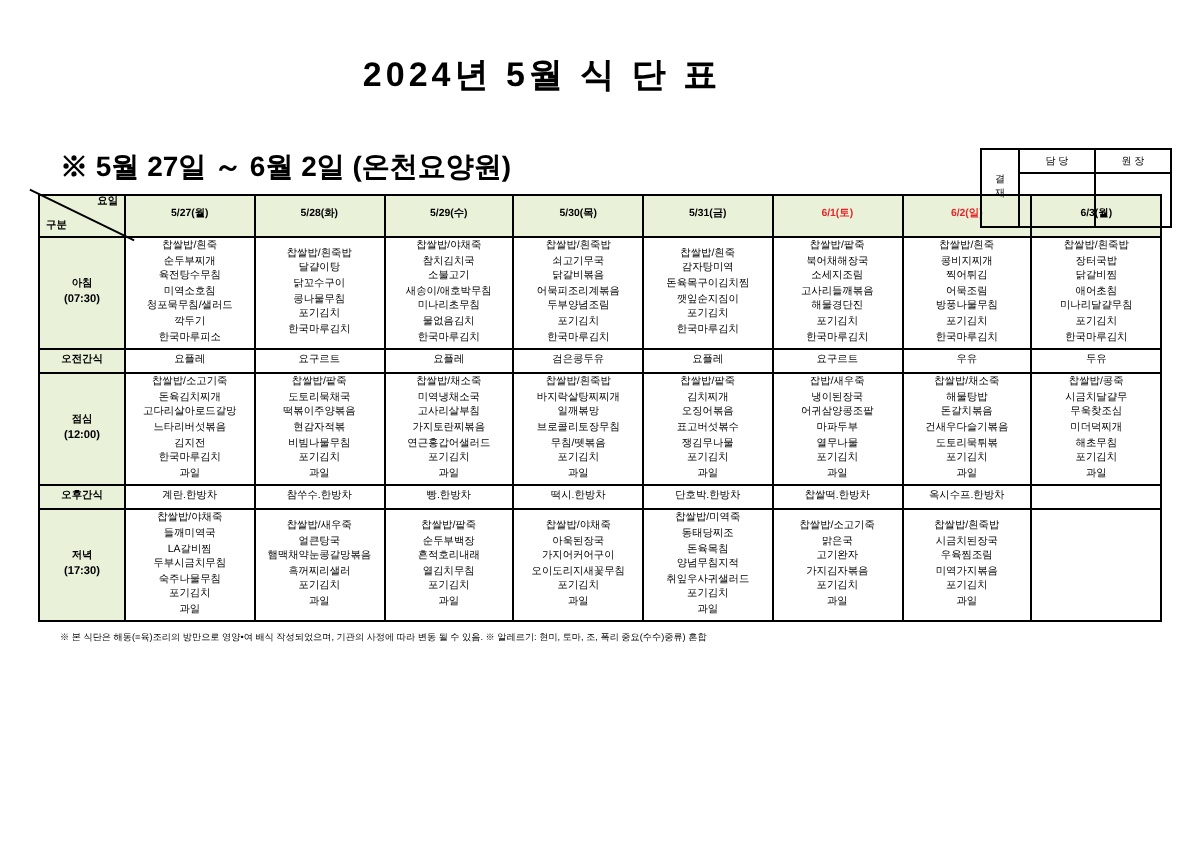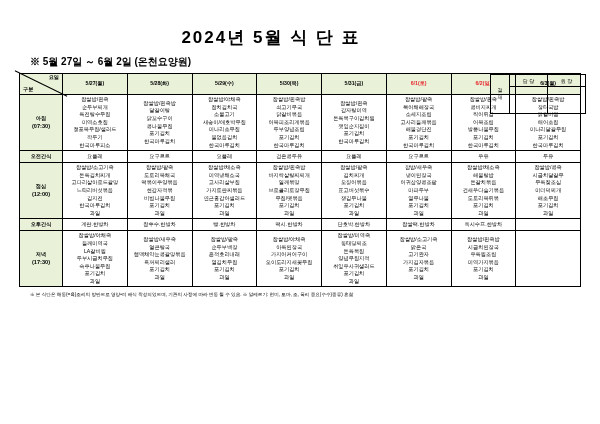--- a/index.html
+++ b/index.html
@@ -63,22 +63,22 @@
     height: 11px;
     border-bottom: 1px solid #000;
     font-size: 5px;
     display: flex;
     align-items: center;
     justify-content: center;
   }
   .sign-cell-body { flex: 1; }
 
   .subtitle {
-    margin: 6px 0 4px 30px;
-    font-size: 10px;
+    margin: 26px 0 4px 30px;
+    font-size: 14px;
     font-weight: bold;
   }
 
   table.menu {
     border-collapse: collapse;
     margin: 0 auto;
     width: 562px;
     table-layout: fixed;
   }
   table.menu td, table.menu th {

